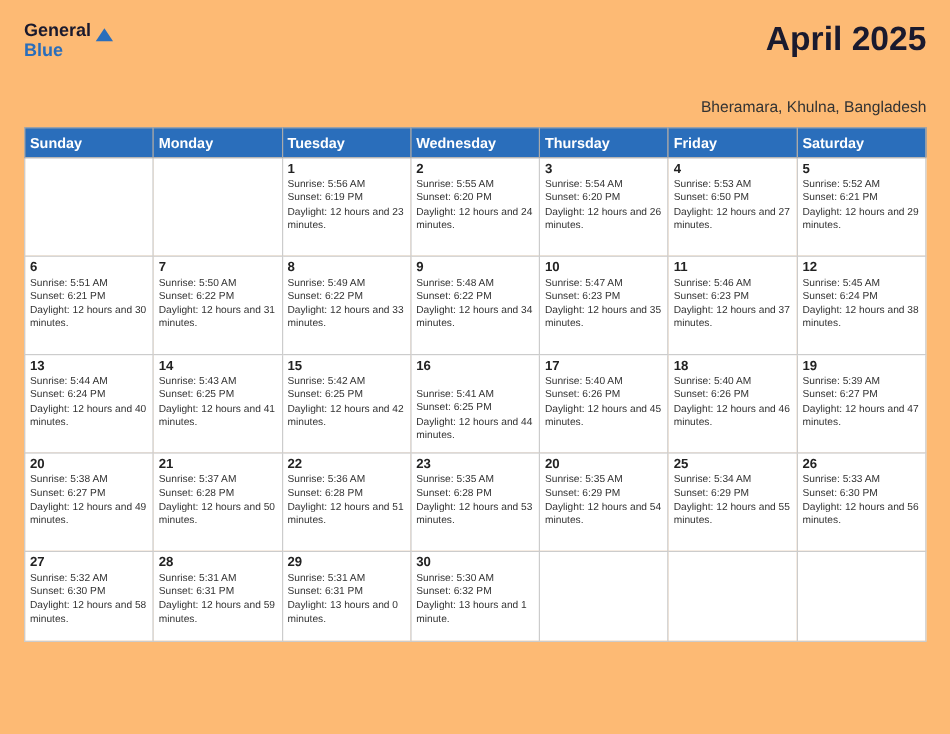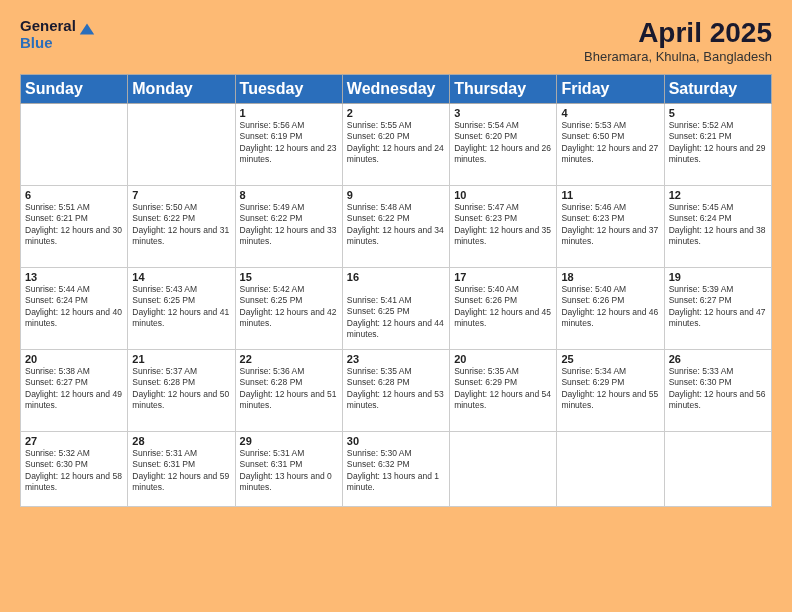--- a/index.html
+++ b/index.html
@@ -53,30 +53,31 @@
     }
     .calendar-title {
       font-size: 28px;
       font-weight: bold;
       color: #1a1a2e;
       line-height: 1.1;
     }
     .calendar-subtitle {
       font-size: 13px;
       color: #333;
+      margin-top: 32px;
     }
     .calendar {
       width: 100%;
       border-collapse: collapse;
       table-layout: fixed;
     }
     .calendar th {
       background: #2a6ebb;
       color: #fff;
-      font-size: 16px;
+      font-size: 12px;
       font-weight: bold;
       padding: 5px 4px;
       text-align: left;
       border: 1px solid #aaa;
     }
     .calendar td {
       vertical-align: top;
       border: 1px solid #ccc;
       padding: 3px 4px;
       font-size: 9px;

